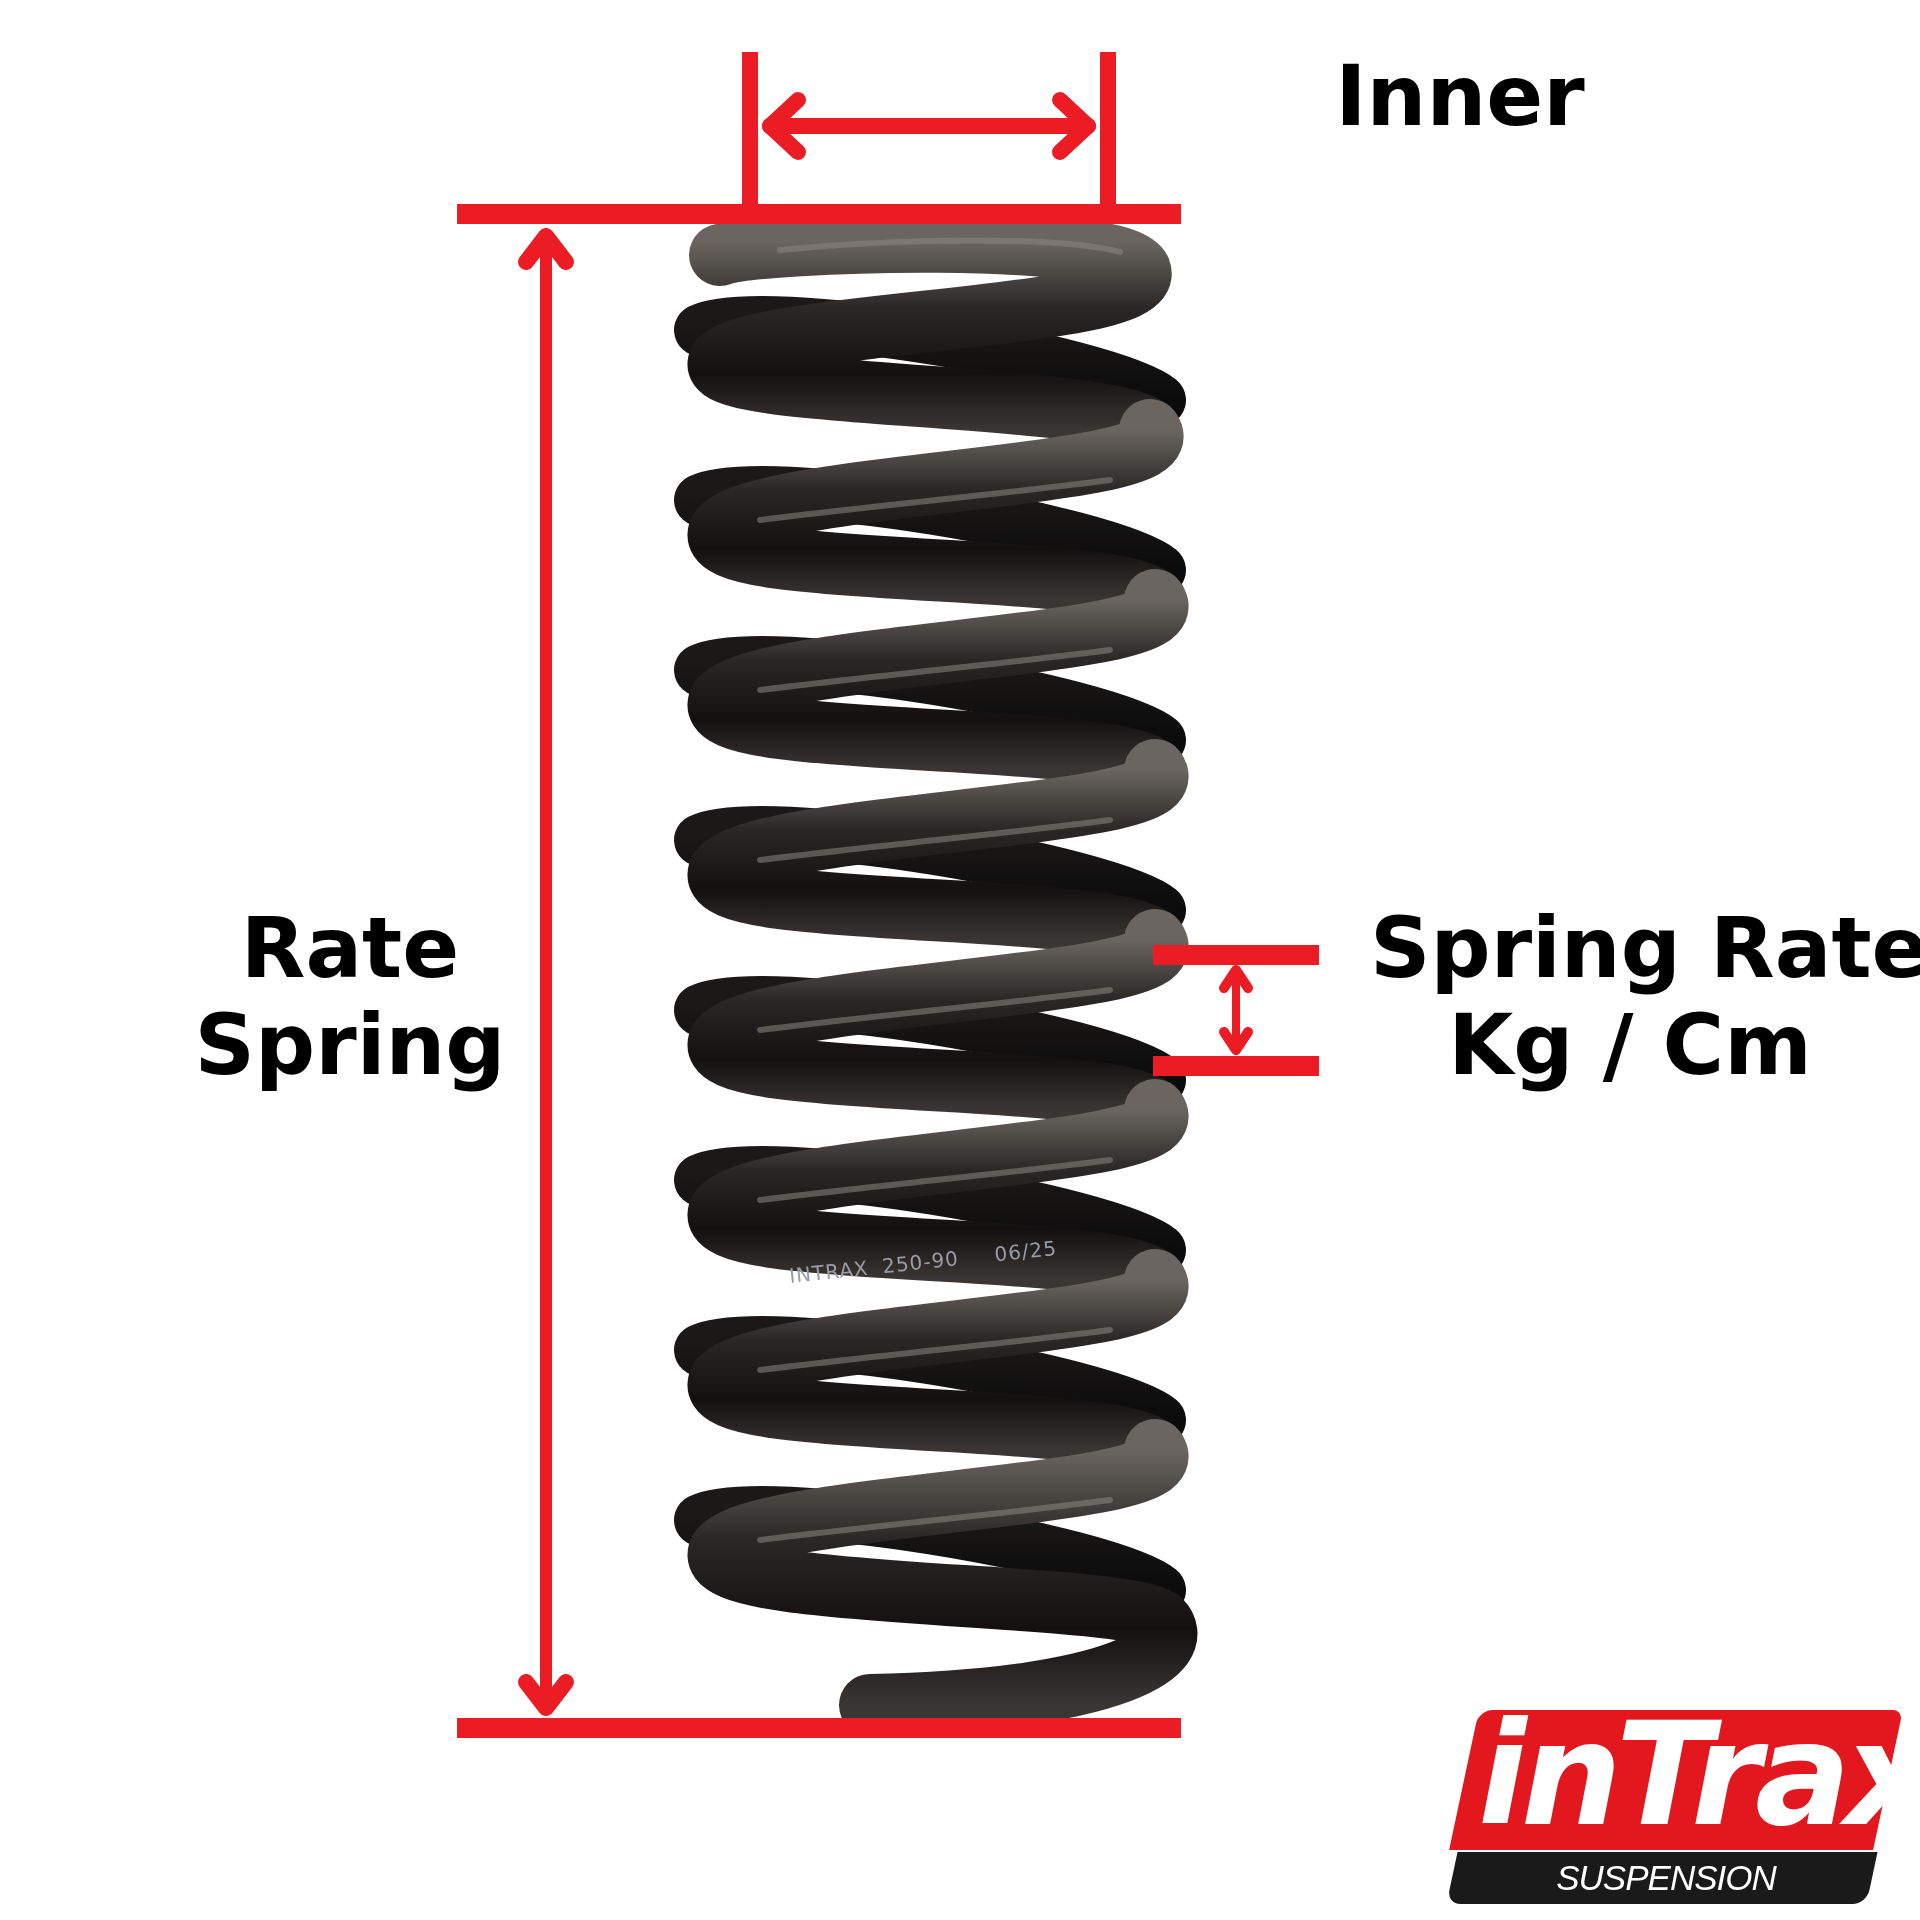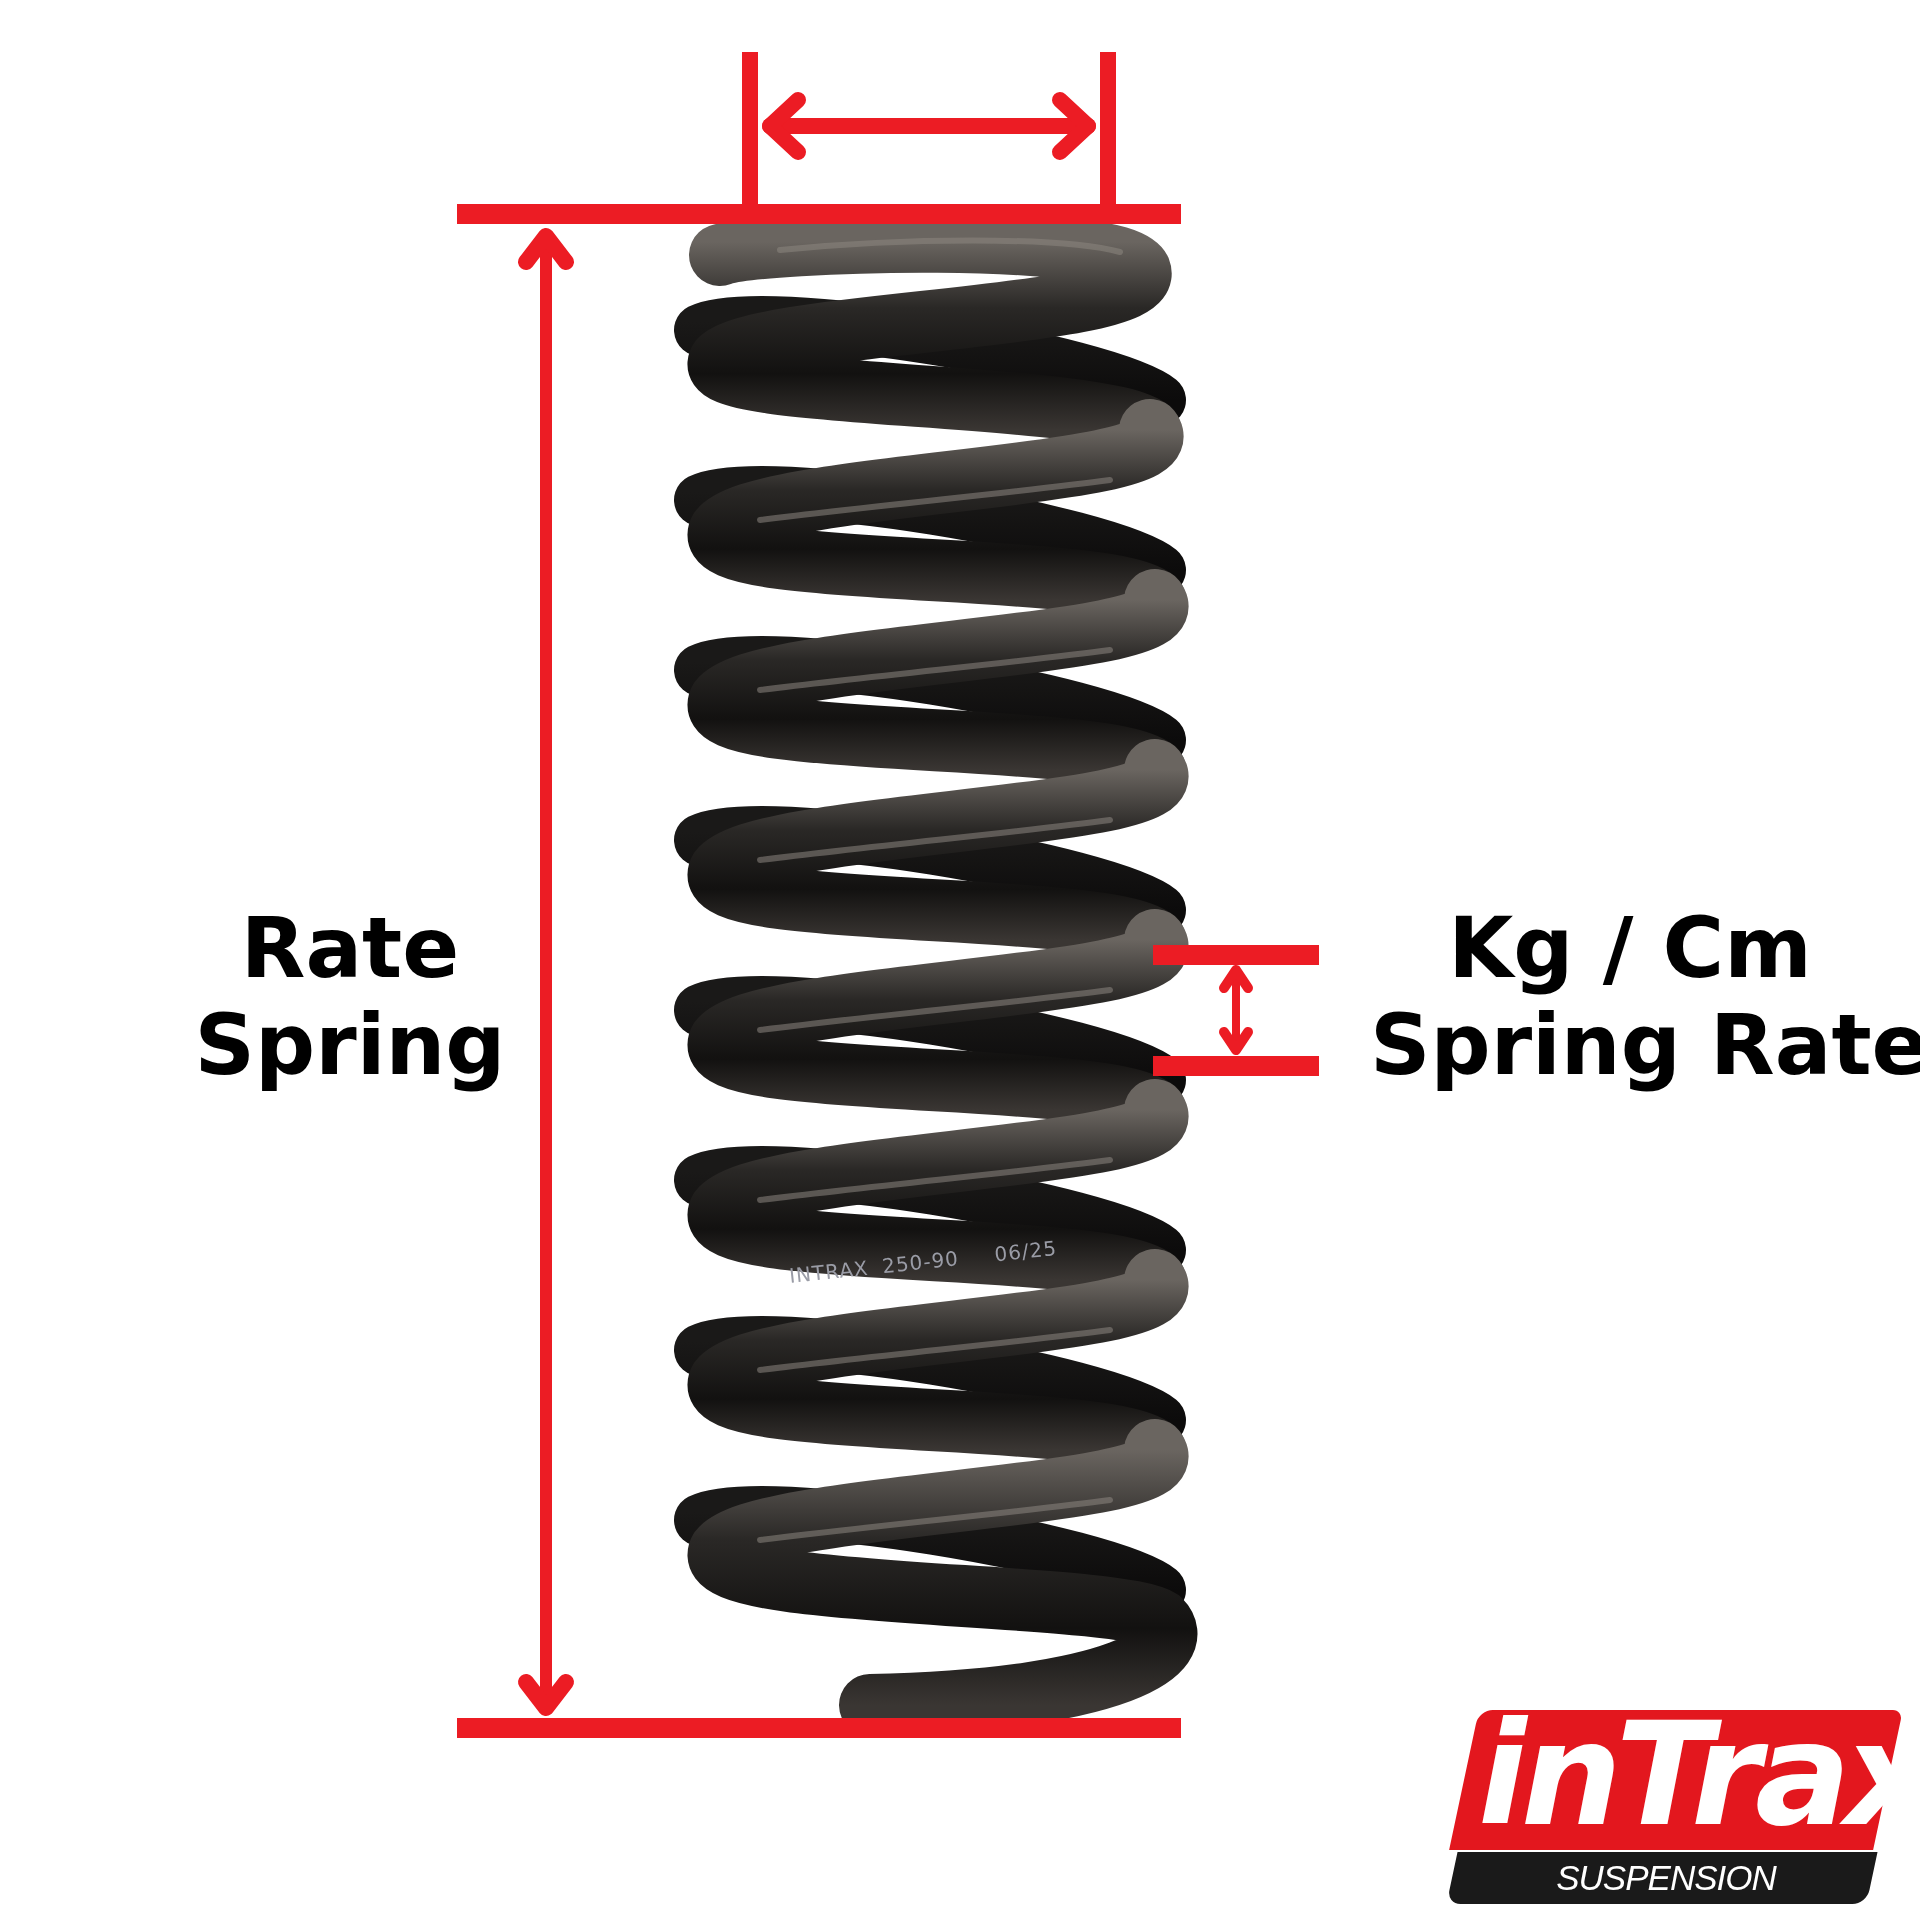--- a/index.html
+++ b/index.html
@@ -101,30 +101,31 @@
 
     <g stroke-width="8">
       <line x1="1236" y1="970" x2="1236" y2="1050"></line>
       <polyline points="1224,988 1236,970 1248,988" stroke-width="10"></polyline>
       <polyline points="1224,1032 1236,1050 1248,1032" stroke-width="10"></polyline>
     </g>
   </g>
 </svg>
 
 <div id="lbl-inner" class="label">
+  <div>Inner</div>
 </div>
 
 <div id="lbl-open" class="label">
   <div>Rate</div>
   <div>Spring</div>
 </div>
 
 <div id="lbl-rate" class="label">
+  <div>Spring Rate</div>
   <div>Kg / Cm</div>
-  <div>Spring Rate</div>
 </div>
 
 <div class="logo">
   <div class="logo-red"></div>
   <div class="logo-text">inTrax</div>
   <div class="logo-black"></div>
   <div class="logo-sub">SUSPENSION TECHNOLOGY</div>
 </div>
 
 </body></html>

